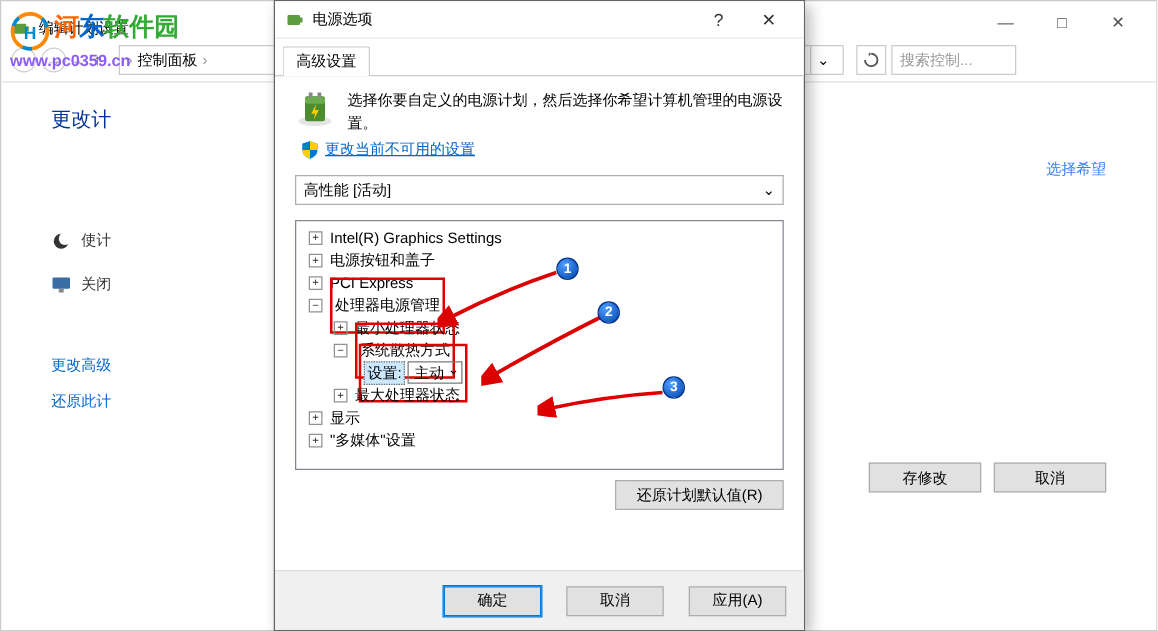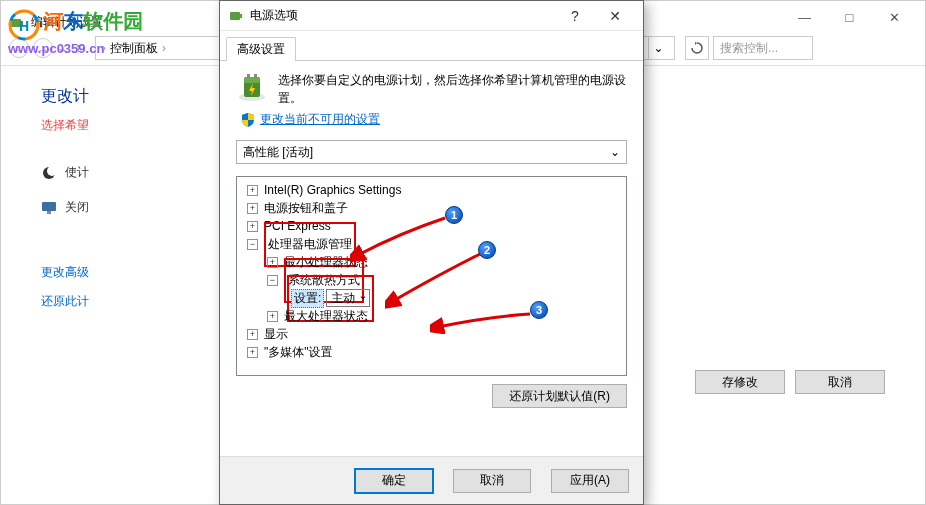--- a/index.html
+++ b/index.html
@@ -12,22 +12,22 @@
     .bg-win-controls { display: flex; }
     .bg-win-btn { width: 45px; height: 28px; display: flex; align-items: center; justify-content: center; font-size: 13px; color: #555; }
     .bg-toolbar { height: 35px; border-bottom: 1px solid #e0e0e0; display: flex; align-items: center; padding: 0 8px; gap: 4px; }
     .nav-arrow { width: 20px; height: 20px; border-radius: 50%; border: 1px solid #ccc; display: flex; align-items: center; justify-content: center; color: #999; }
     .breadcrumb-box { flex: 1; height: 24px; border: 1px solid #ccc; display: flex; align-items: center; padding: 0 6px; margin: 0 6px; max-width: 580px; gap: 4px; }
     .breadcrumb-sep { color: #999; }
     .breadcrumb-arrow { width: 20px; height: 22px; border-left: 1px solid #ccc; display: flex; align-items: center; justify-content: center; margin-left: auto; }
     .refresh-box { width: 24px; height: 24px; border: 1px solid #ccc; display: flex; align-items: center; justify-content: center; }
     .search-box { width: 100px; height: 24px; border: 1px solid #ccc; padding: 0 6px; display: flex; align-items: center; color: #999; }
     .bg-content { padding: 20px 40px; }
-    .bg-heading { font-size: 16px; color: #003399; margin-bottom: 10px; }
-    .bg-subtext { color: #ef4444; margin-bottom: 10px; }
+    .bg-heading { font-size: 16px; color: #003399; margin-bottom: 20px; }
+    .bg-subtext { color: #3b82f6; margin-bottom: 20px; text-align: right; }
     .bg-item { display: flex; align-items: center; gap: 8px; margin-bottom: 18px; color: #333; }
     .bg-link { color: #0066cc; margin-bottom: 12px; cursor: pointer; }
     .bg-buttons { position: absolute; right: 40px; bottom: 110px; display: flex; gap: 10px; }
     .bg-btn { width: 90px; height: 24px; border: 1px solid #adadad; background: #e1e1e1; display: flex; align-items: center; justify-content: center; }
     
     
     .watermark { position: absolute; top: 8px; left: 8px; z-index: 3; }
     .watermark-text { font-size: 20px; font-weight: bold; }
     .wm-orange { color: #ff6600; }
     .wm-blue { color: #0066cc; }

